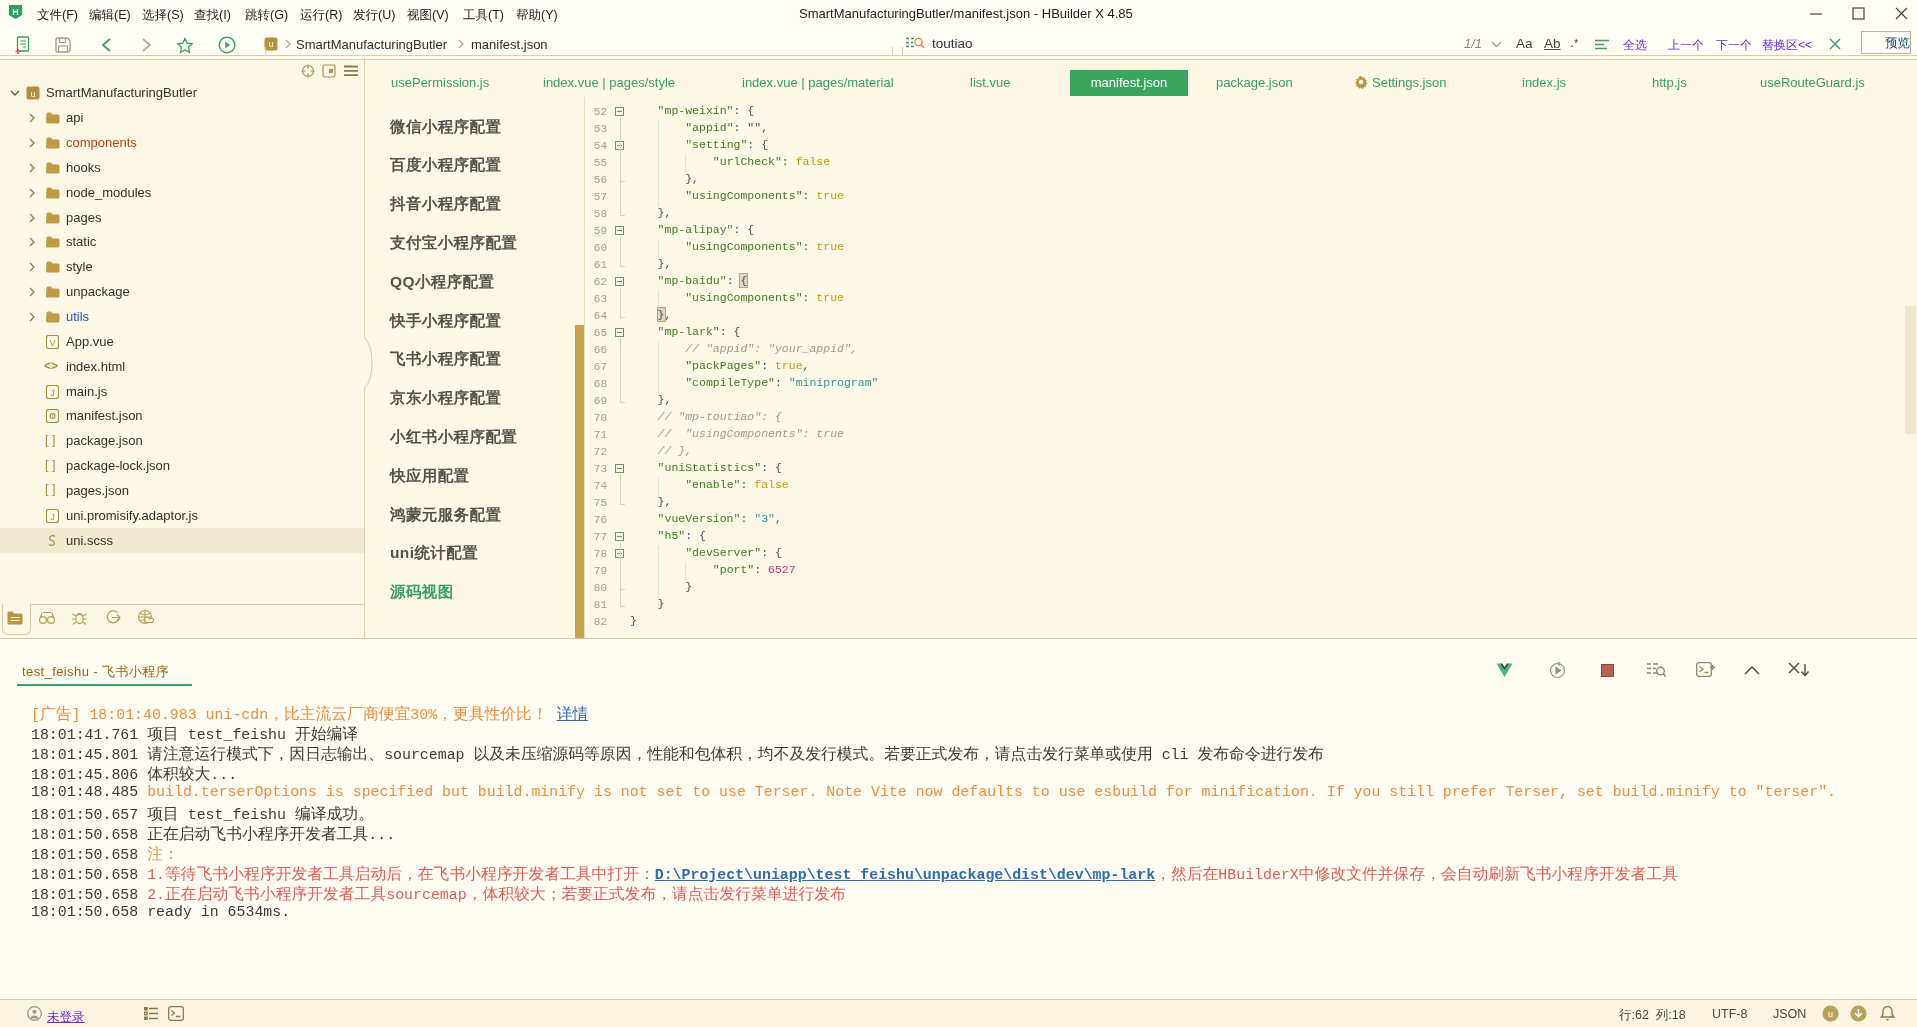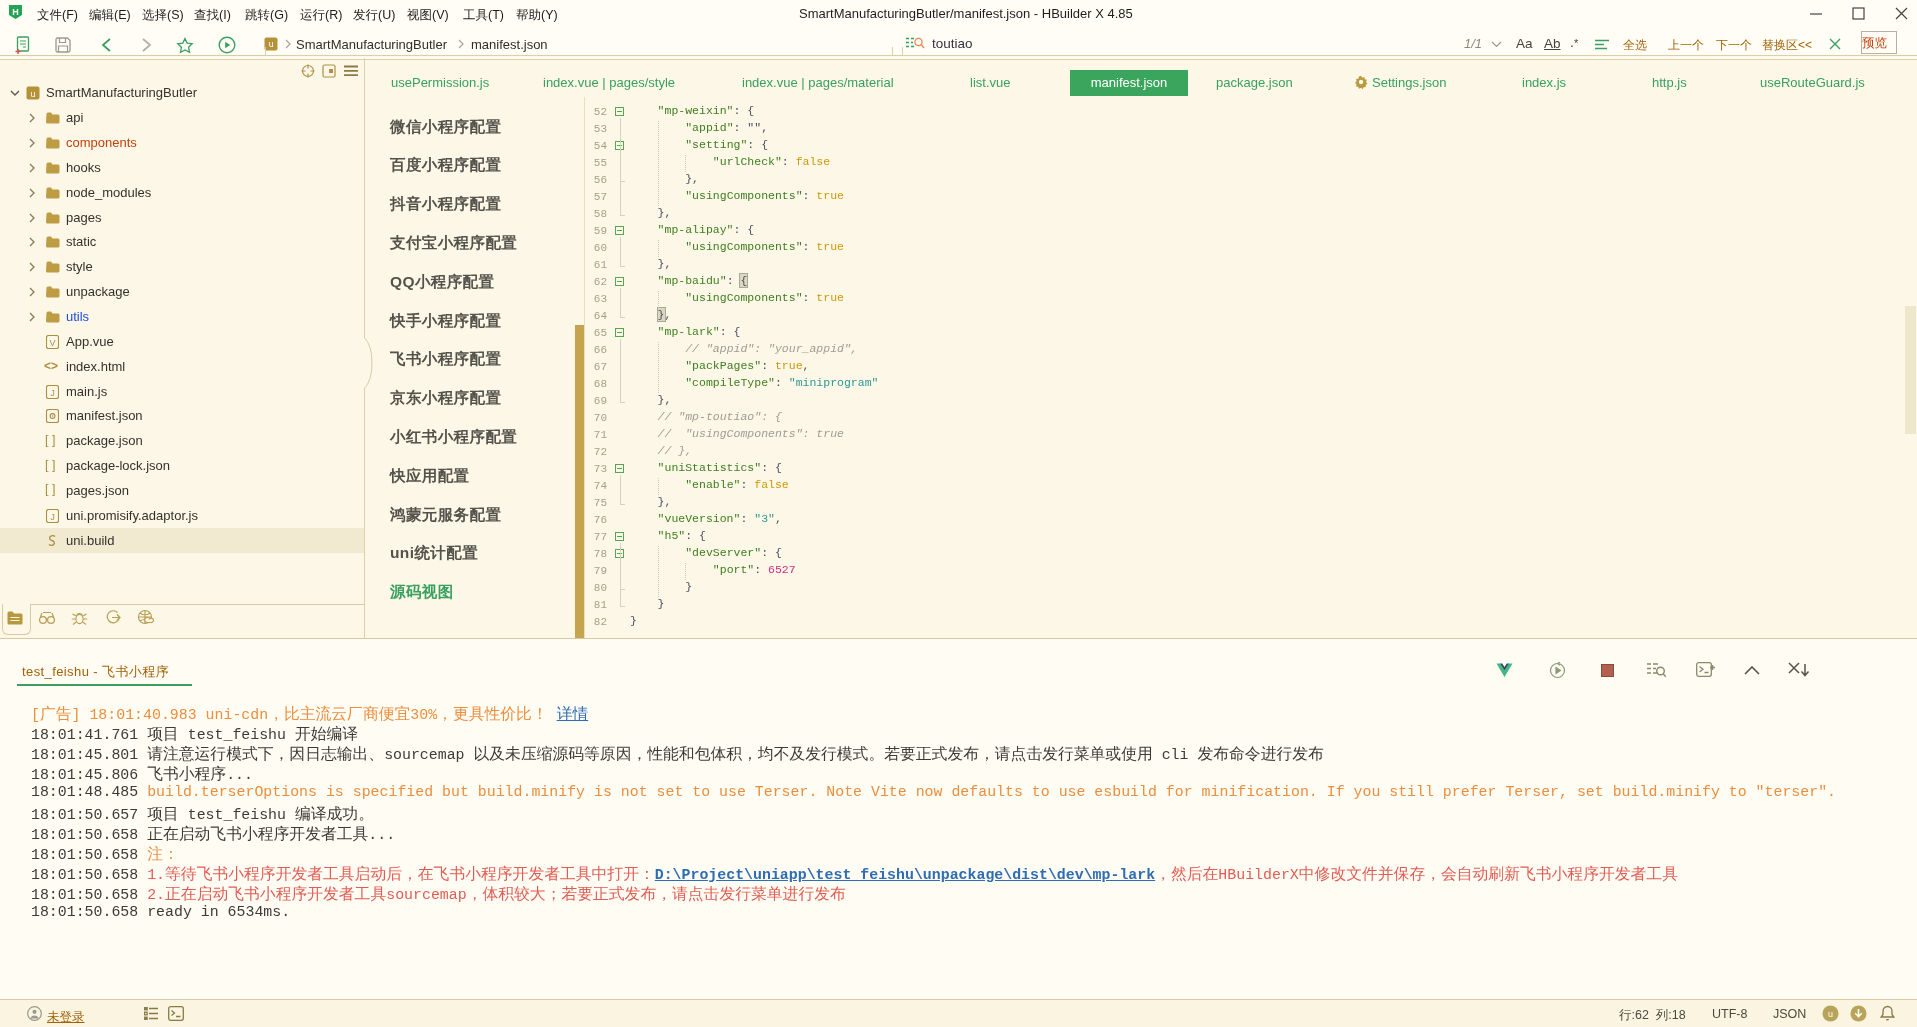--- a/index.html
+++ b/index.html
@@ -6,21 +6,21 @@
 html,body { width:1917px; height:1027px; overflow:hidden; }
 body { font-family:"Liberation Sans", sans-serif; position:relative; background:#fcf7e6; }
 .abs { position:absolute; }
 .titlebar { left:0; top:0; width:1917px; height:28px; background:#fffdf6; }
 .toolbar { left:0; top:28px; width:1917px; height:28px; background:#fffdf6; border-bottom:1px solid #d9cba4; }
 .menu { top:7px; font-size:12.5px; color:#1b1b1b; }
 .wtitle { top:6px; left:799px; white-space:nowrap; font-size:13px; color:#1e1e1e; }
 .sidebar-line { left:364px; top:58px; width:1px; height:580px; background:#ddd0a8; }
 .console { left:0; top:638px; width:1917px; height:361px; background:#fffcf3; border-top:1px solid #d6c9a2; }
 .statusbar { left:0; top:999px; width:1917px; height:28px; background:#faf4e0; border-top:1px solid #d8cba4; }
-.green { color:#a16207; }
+.green { color:#6d28d9; }
 .tab { top:75px; font-size:13px; color:#3aa05f; }
 .tabactive { left:1070px; top:70px; width:118px; height:26px; background:#3ba55d; color:#fff; font-size:13px; text-align:center; line-height:26px; }
 .tree-row { left:0; width:364px; height:25px; font-size:13px; color:#33322c; }
 .sect { left:390px; font-size:15.5px; font-weight:700; color:#53524b; }
 .num { left:575px; width:32px; text-align:right; font-family:"Liberation Mono",monospace; font-size:11px; color:#a2a28e; }
 .cl { left:630px; font-family:"Liberation Mono",monospace; font-size:11.5px; white-space:pre; color:#4b4e66; }
 .k { color:#3e7e20; }
 .b { color:#cc9a06; }
 .s { color:#2e9898; }
 .n { color:#d12e83; }
@@ -184,21 +184,21 @@
 <div class="abs tree-row" style="top:503.4px"></div>
 <svg class="abs" style="left:46px;top:508.8px" width="13" height="14" viewBox="0 0 13 14">
     <rect x="0.5" y="0.5" width="12" height="13" rx="2" fill="none" stroke="#a98f3f" stroke-width="1.1"></rect>
     <text x="6.5" y="10.5" font-size="8.5" fill="#a98f3f" text-anchor="middle" font-family="Liberation Sans">J</text>
   </svg>
 <div class="abs" style="left:66px;top:507.8px;font-size:13px;color:#33322c">uni.promisify.adaptor.js</div>
 <div class="abs tree-row" style="top:528.2px;background:#f2ead0"></div>
 <svg class="abs" style="left:46px;top:533.6px" width="13" height="14" viewBox="0 0 13 14">
     <path d="M9 2.5 a3 2.5 0 1 0 -3 4 a3 2.5 0 1 1 -3 4" fill="none" stroke="#a98f3f" stroke-width="1.3"></path>
   </svg>
-<div class="abs" style="left:66px;top:532.6px;font-size:13px;color:#33322c">uni.build</div>
+<div class="abs" style="left:66px;top:532.6px;font-size:13px;color:#33322c">uni.scss</div>
 <div class="abs sidebar-line"></div>
 
 <div class="abs tabactive">manifest.json</div>
 <div class="abs tab" style="left:391px">usePermission.js</div>
 <div class="abs tab" style="left:543px">index.vue | pages/style</div>
 <div class="abs tab" style="left:742px">index.vue | pages/material</div>
 <div class="abs tab" style="left:970px">list.vue</div>
 <div class="abs tab" style="left:1216px">package.json</div>
 <svg class="abs" style="left:1354px;top:75px" width="14" height="14" viewBox="0 0 14 14">
     <path d="M7 0.8 l1.2 1.9 2.2-.6 .3 2.2 2.2 .5 -.9 2.2 1.5 1.7 -1.9 1.2 .3 2.2 -2.2 .1 -1 2 -1.7 -1.4 -2 1 -.8 -2.1 -2.2 -.3 .6 -2.2 -1.6 -1.5 1.7 -1.4 -.6 -2.2 2.2 -.4 .7 -2.1 Z" fill="#b79a42"></path>
@@ -322,21 +322,21 @@
 <div class="guide" style="left:657.6px;top:478px;height:17px"></div>
 <div class="guide" style="left:657.6px;top:546px;height:51px"></div>
 <div class="guide" style="left:685.2px;top:563px;height:17px"></div>
 
 <div class="abs console"></div>
 <div class="abs" style="left:22px;top:663px;font-size:13px;letter-spacing:0.4px;color:#a16207">test_feishu - 飞书小程序</div>
 <div class="abs" style="left:17px;top:684px;width:175px;height:2px;background:#3da05f"></div>
 <div class="abs conline" style="top:704px"><span class="orange">[<span class="cj">广告</span>] 18:01:40.983 uni-cdn<span class="cj">，比主流云厂商便宜</span>30%<span class="cj">，更具性价比！</span> </span><span style="color:#2e6db4;text-decoration:underline"><span class="cj">详情</span></span></div>
 <div class="abs conline" style="top:724px">18:01:41.761 <span class="cj">项目</span> test_feishu <span class="cj">开始编译</span></div>
 <div class="abs conline" style="top:744px">18:01:45.801 <span class="cj">请注意运行模式下，因日志输出、</span>sourcemap <span class="cj">以及未压缩源码等原因，性能和包体积，均不及发行模式。若要正式发布，请点击发行菜单或使用</span> cli <span class="cj">发布命令进行发布</span></div>
-<div class="abs conline" style="top:764px">18:01:45.806 <span class="cj">飞书小程序</span>...</div>
+<div class="abs conline" style="top:764px">18:01:45.806 <span class="cj">体积较大</span>...</div>
 <div class="abs conline" style="top:784px">18:01:48.485 <span class="orange">build.terserOptions is specified but build.minify is not set to use Terser. Note Vite now defaults to use esbuild for minification. If you still prefer Terser, set build.minify to "terser".</span></div>
 <div class="abs conline" style="top:804px">18:01:50.657 <span class="cj">项目</span> test_feishu <span class="cj">编译成功。</span></div>
 <div class="abs conline" style="top:824px">18:01:50.658 <span class="cj">正在启动飞书小程序开发者工具</span>...</div>
 <div class="abs conline" style="top:844px">18:01:50.658 <span class="orange"><span class="cj">注：</span></span></div>
 <div class="abs conline" style="top:864px">18:01:50.658 <span class="red">1.<span class="cj">等待飞书小程序开发者工具启动后，在飞书小程序开发者工具中打开：</span></span><span class="lnk">D:\Project\uniapp\test_feishu\unpackage\dist\dev\mp-lark</span><span class="red"><span class="cj">，然后在</span>HBuilderX<span class="cj">中修改文件并保存，会自动刷新飞书小程序开发者工具</span></span></div>
 <div class="abs conline" style="top:884px">18:01:50.658 <span class="red">2.<span class="cj">正在启动飞书小程序开发者工具</span>sourcemap<span class="cj">，体积较大；若要正式发布，请点击发行菜单进行发布</span></span></div>
 <div class="abs conline" style="top:904px">18:01:50.658 ready in 6534ms.</div>
 
 <svg class="abs" style="left:14px;top:36px" width="18" height="19" viewBox="0 0 18 19">
  <rect x="3.5" y="1" width="11" height="14" rx="1" fill="none" stroke="#3aa05f" stroke-width="1.3"></rect>
@@ -402,21 +402,21 @@
       <path d="M0 1.5 h14 M0 5.5 h9 M0 9.5 h12"></path>
     </g>
   </svg>
 <div class="abs green" style="left:1623px;top:37px;font-size:12px">全选</div>
 <div class="abs green" style="left:1668px;top:37px;font-size:12px">上一个</div>
 <div class="abs green" style="left:1716px;top:37px;font-size:12px">下一个</div>
 <div class="abs green" style="left:1762px;top:37px;font-size:12px">替换区&lt;&lt;</div>
 <svg class="abs" style="left:1829px;top:38px" width="12" height="12" viewBox="0 0 12 12">
     <path d="M1 1 l10 10 M11 1 l-10 10" stroke="#3aa05f" stroke-width="1.4"></path>
   </svg>
-<div class="abs" style="left:1861px;top:31px;width:36px;height:23px;border:1px solid #b9b2a0;background:#fffdf6;font-size:12.5px;color:#c2410c;text-align:left;line-height:22px">预览</div>
+<div class="abs" style="left:1861px;top:31px;width:50px;height:23px;border:1px solid #b9b2a0;background:#fffdf6;font-size:12.5px;color:#0c4a6e;text-align:right;line-height:22px">预览</div>
 
 <svg class="abs" style="left:301px;top:64px" width="14" height="14" viewBox="0 0 14 14">
     <circle cx="7" cy="7" r="5.5" fill="none" stroke="#ab9248" stroke-width="1.2"></circle>
     <path d="M7 0.5 v4 M7 9.5 v4 M0.5 7 h4 M9.5 7 h4" stroke="#ab9248" stroke-width="1.2"></path>
   </svg>
 <svg class="abs" style="left:322px;top:64px" width="14" height="14" viewBox="0 0 14 14">
     <rect x="1" y="1" width="12" height="12" rx="1.5" fill="none" stroke="#ab9248" stroke-width="1.2"></rect>
     <rect x="7" y="5" width="4" height="4" fill="#ab9248"></rect>
   </svg>
 <svg class="abs" style="left:344px;top:65px" width="14" height="12" viewBox="0 0 14 12">

